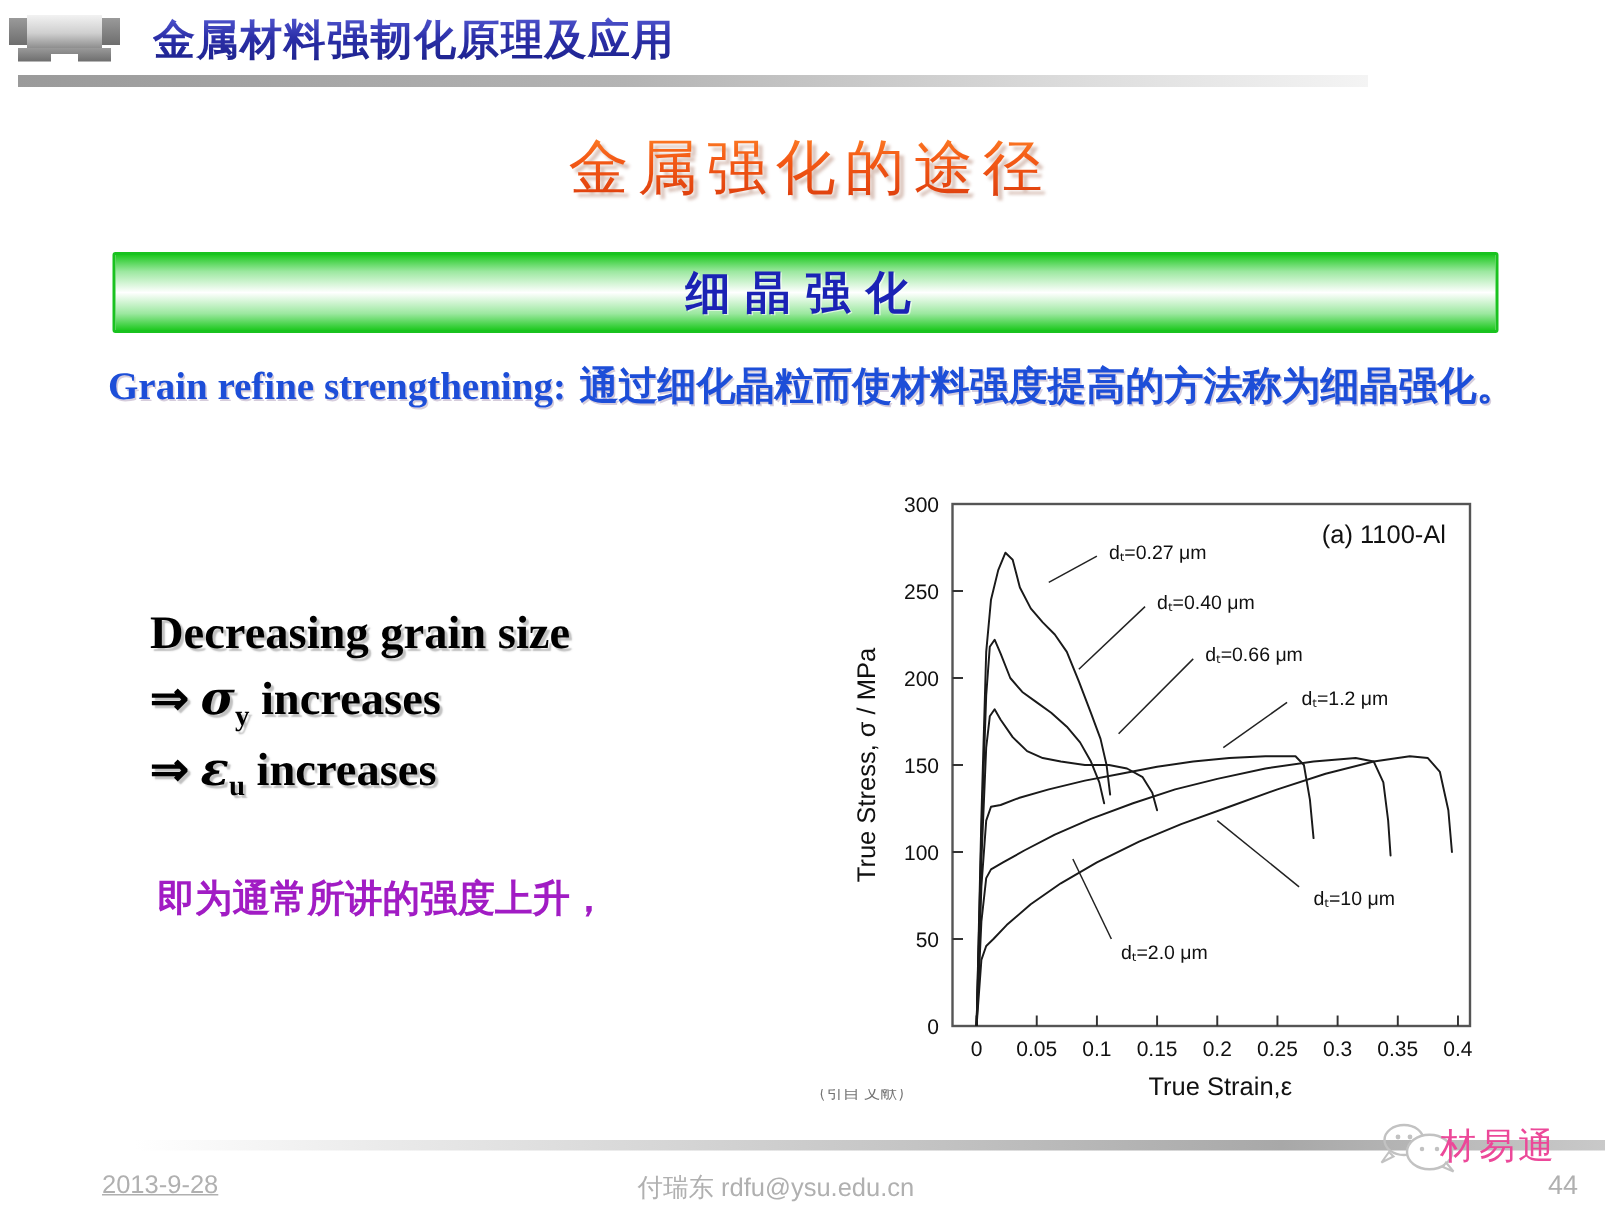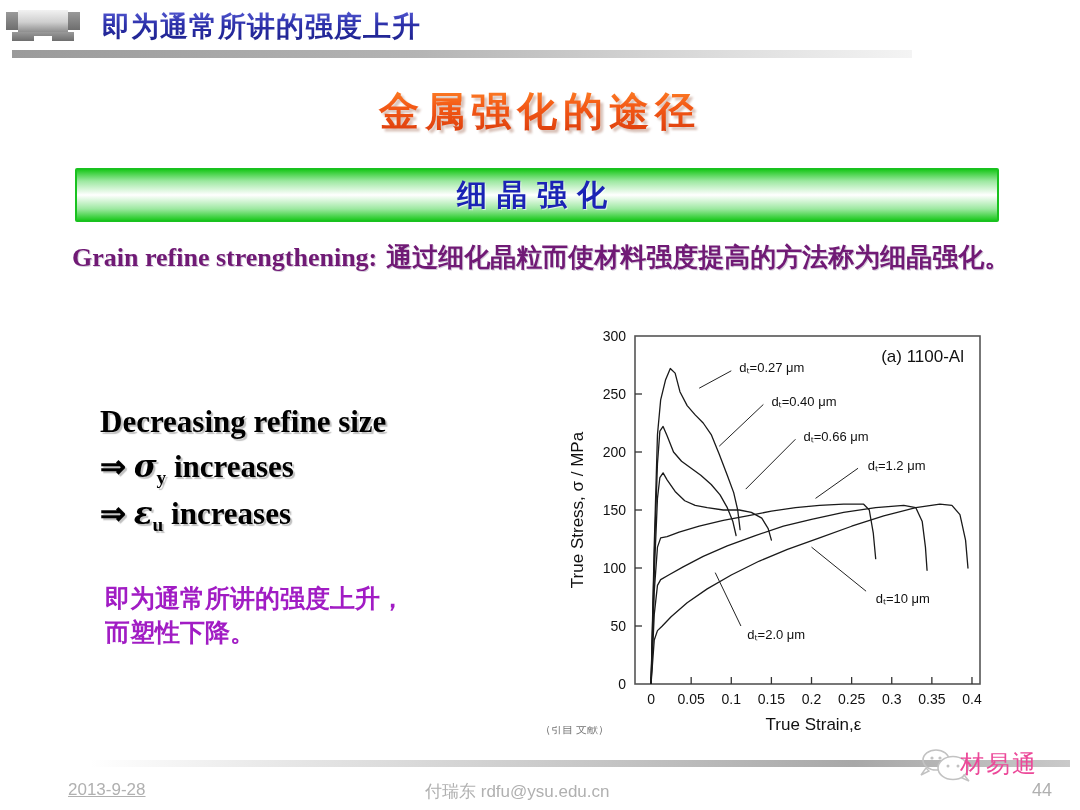--- a/index.html
+++ b/index.html
@@ -20,42 +20,42 @@
     white-space:nowrap;
   }
   #header-rule{
     position:absolute;left:12px;top:50px;width:900px;height:8px;
     background:linear-gradient(90deg,#9a9a9a 0%,#b4b4b4 45%,#dedede 80%,#f4f4f4 100%);
   }
   
   #main-title{
     position:absolute;left:0;top:84px;width:1080px;text-align:center;
     font-family:"DejaVu Sans", sans-serif;
-    font-size:40px;font-weight:bold;letter-spacing:6px;
+    font-size:40px;font-weight:normal;letter-spacing:6px;
     background:linear-gradient(180deg,#ff8a2b 0%,#f45a16 40%,#d8380b 100%);
     -webkit-background-clip:text;background-clip:text;color:transparent;
     filter:drop-shadow(3px 3px 1px rgba(170,120,100,.45));
   }
   
   #green-banner{
     position:absolute;left:75px;top:168px;width:920px;height:50px;
     border:2px solid #19c21f;border-radius:2px;
     background:linear-gradient(180deg,#1fc921 0%,#9ce8a0 22%,#ffffff 50%,#9ce8a0 78%,#1fc921 100%);
     display:flex;align-items:center;justify-content:center;
   }
   #green-banner-text{
     font-family:"DejaVu Sans", sans-serif;
     font-size:30px;font-weight:bold;color:#1b23b5;letter-spacing:10px;
     text-shadow:1px 1px 0 rgba(255,255,255,.6);
   }
   
   #purple-para{
     position:absolute;left:72px;top:240px;width:960px;
     font-family:"DejaVu Serif", serif;
-    font-size:26px;font-weight:bold;color:#701a75;line-height:1.35;
+    font-size:26px;font-weight:bold;color:#1d4ed8;line-height:1.35;
     text-shadow:1px 1px 0 rgba(120,90,140,.30);
   }
   #purple-para .en{font-family:"Liberation Serif", serif;}
   
   #body-lines{position:absolute;left:100px;top:400px;width:420px;}
   .body-line{
     font-family:"Liberation Serif", serif;
     font-size:31px;font-weight:bold;color:#000000;line-height:1.42;
     text-shadow:2px 2px 1px rgba(140,140,140,.55);white-space:nowrap;
   }
@@ -107,47 +107,46 @@
       <linearGradient id="lg2" x1="0" y1="0" x2="0" y2="1">
         <stop offset="0%" stop-color="#9a9a9a"></stop>
           <stop offset="100%" stop-color="#6e6e6e"></stop>
       </linearGradient>
     </defs>
     <polygon points="2,4 22,4 14,13 22,22 2,22" fill="url(#lg2)"></polygon>
     <polygon points="76,4 56,4 64,13 56,22 76,22" fill="url(#lg2)"></polygon>
     <rect x="14" y="2" width="50" height="22" fill="url(#lg1)"></rect>
     <polygon points="8,24 70,24 70,33 48,33 48,28 30,28 30,33 8,33" fill="url(#lg2)"></polygon>
   </svg>
-  <div id="header-title">即为通常所讲的强度上升</div>
+  <div id="header-title">金属材料强韧化原理及应用</div>
   <div id="header-rule"></div>
 </div>
 
 <div id="main-title">金属强化的途径</div>
 
 <div id="green-banner">
   <span id="green-banner-text">细晶强化</span>
 </div>
 
 <div id="purple-para">
   <span class="en">Grain refine strengthening:</span><span> 通过细化晶粒而使材料强度提高的方法称为细晶强化。</span>
 </div>
 
 <div id="body-lines">
-  <div class="body-line">Decreasing refine size</div>
+  <div class="body-line">Decreasing grain size</div>
   <div class="body-line">
     <span>⇒ </span><span class="sym">σ</span><sub>y</sub><span> increases</span>
   </div>
   <div class="body-line">
     <span>⇒ </span><span class="sym">ε</span><sub>u</sub><span> increases</span>
   </div>
 </div>
 
 <div id="magenta-note">
   <div>即为通常所讲的强度上升，</div>
-  <div>而塑性下降。</div>
 </div>
 
 <div id="chart">
   <svg id="chart-svg" width="480" height="420" viewBox="0 0 480 420">
       <rect x="107" y="16" width="345" height="348" fill="#ffffff" stroke="#555555" stroke-width="1.6"></rect>
       <text x="98" y="369" text-anchor="end" font-family="&quot;Liberation Sans&quot;, sans-serif" font-size="14" fill="#111">0</text>
       <line x1="107" y1="306" x2="114" y2="306" stroke="#333" stroke-width="1.3"></line>
       <text x="98" y="311" text-anchor="end" font-family="&quot;Liberation Sans&quot;, sans-serif" font-size="14" fill="#111">50</text>
       <line x1="107" y1="248" x2="114" y2="248" stroke="#333" stroke-width="1.3"></line>
       <text x="98" y="253" text-anchor="end" font-family="&quot;Liberation Sans&quot;, sans-serif" font-size="14" fill="#111">100</text>

